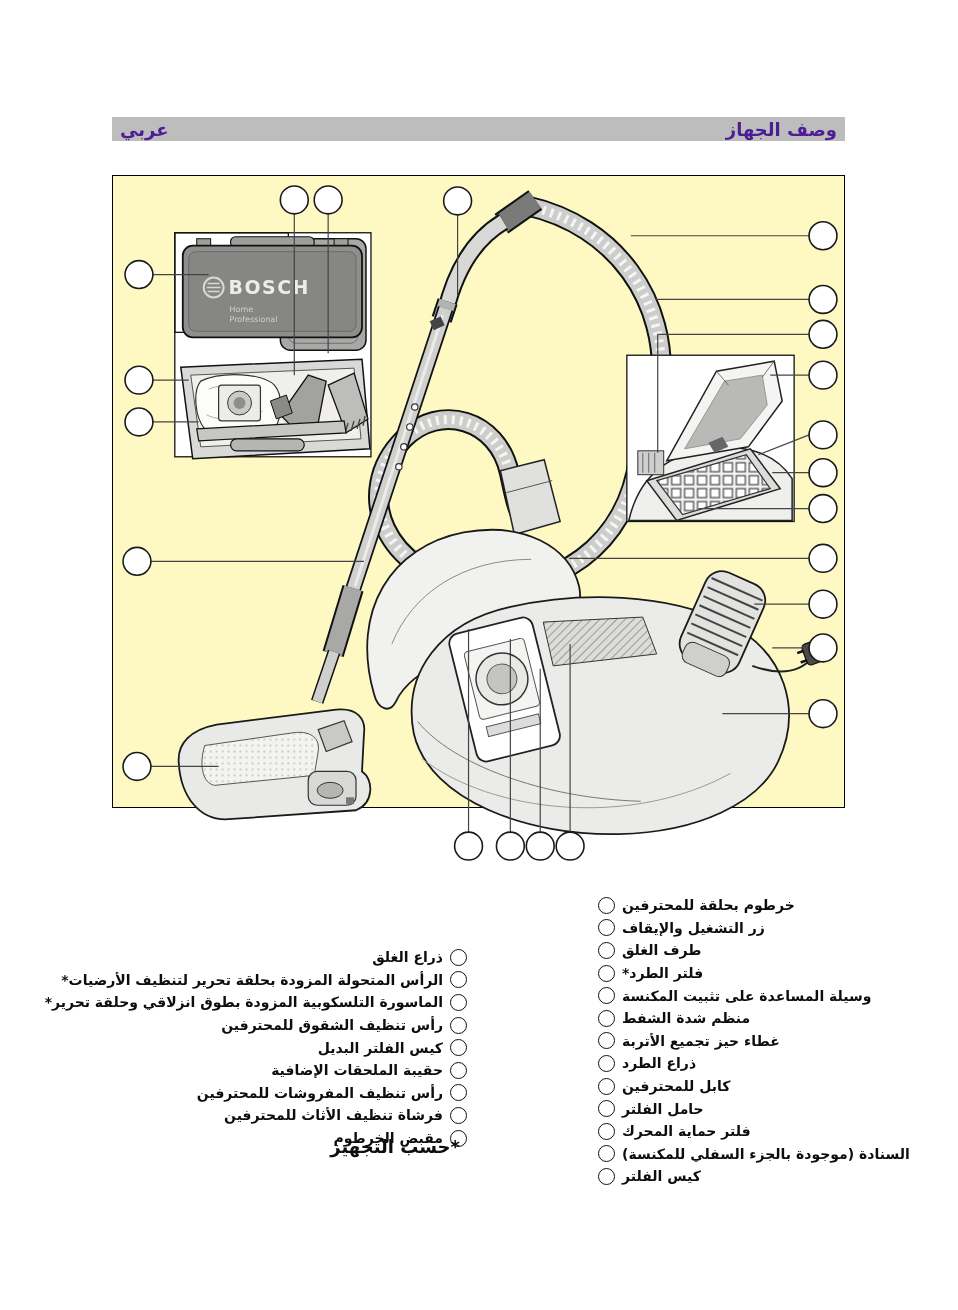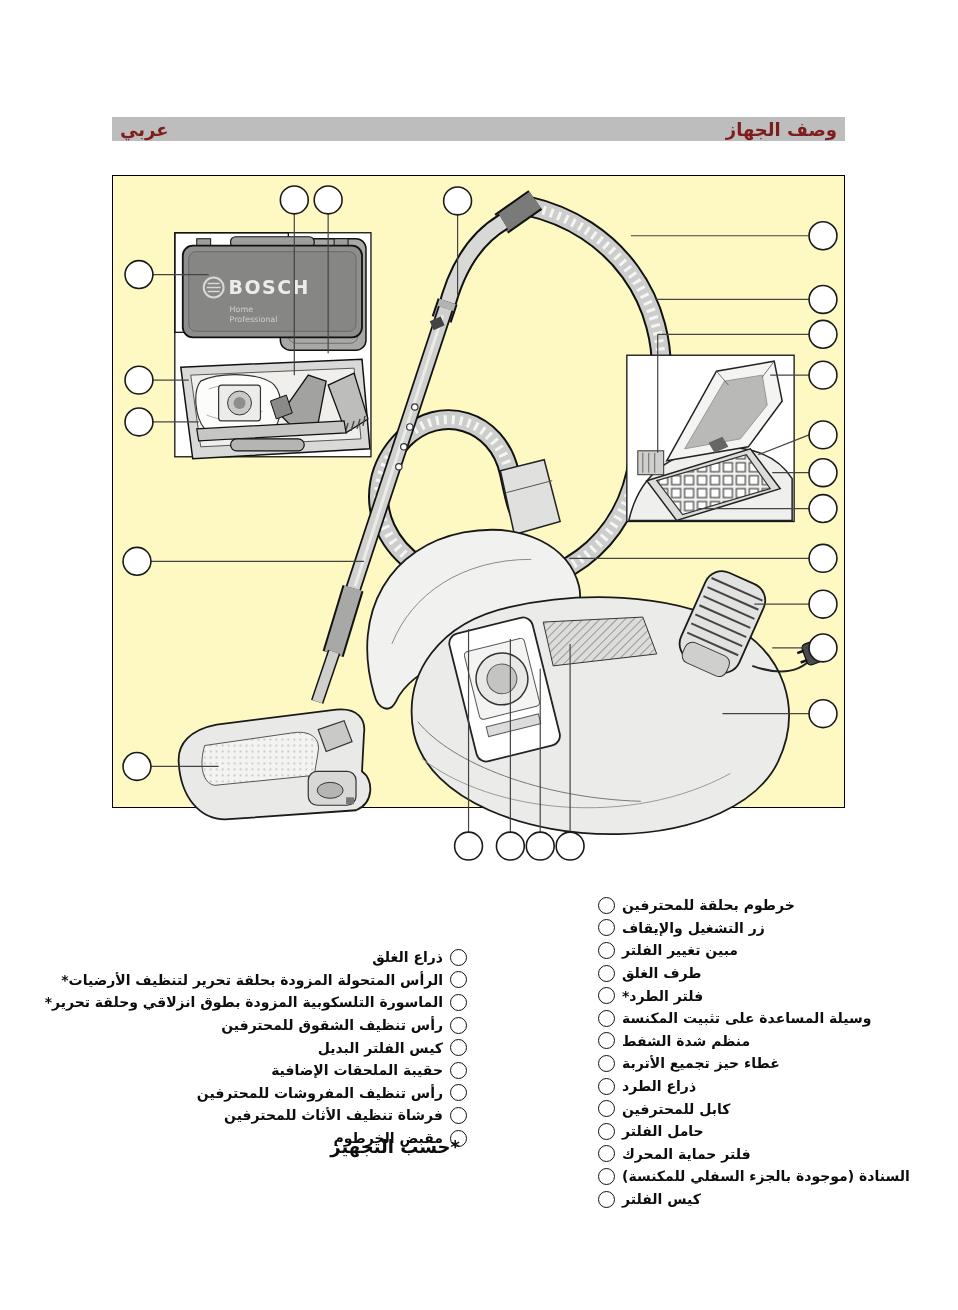--- a/index.html
+++ b/index.html
@@ -1,21 +1,21 @@
 <!DOCTYPE html>
 <html lang="ar"><head>
 <meta charset="utf-8">
 <style>
   html,body{margin:0;padding:0;background:#fff;}
   .page{position:relative;width:958px;height:1310px;background:#ffffff;
         font-family:"DejaVu Sans",sans-serif;overflow:hidden;}
   .header-bar{position:absolute;left:112px;top:117px;width:733px;height:24px;
         background:#bdbdbd;display:flex;justify-content:space-between;align-items:center;
         padding:0 8px;box-sizing:border-box;}
-  .header-bar .h-txt{font-size:18px;font-weight:bold;color:#7f1d1d;white-space:nowrap;}
+  .header-bar .h-txt{font-size:18px;font-weight:bold;color:#4c1d95;white-space:nowrap;}
   .diagram{position:absolute;left:112px;top:175px;width:733px;height:633px;
         border:1.5px solid #000;box-sizing:border-box;background:#fef9c3;}
   .diagram svg{display:block;}
   .plist{position:absolute;}
   .plist .row{display:flex;align-items:center;gap:7px;height:22.6px;}
   .list-left{top:946px;right:491px;width:400px;}
   .list-left .row{justify-content:flex-end;}
   .list-right{top:894px;left:598px;width:340px;}
   .bullet{width:15px;height:15px;border:1.6px solid #111;border-radius:50%;
         background:#fff;flex:0 0 auto;}
@@ -260,24 +260,20 @@
     <div class="row">
         <span class="bullet"></span>
         <span class="lbl">خرطوم بحلقة للمحترفين</span>
       </div>
     <div class="row">
         <span class="bullet"></span>
         <span class="lbl">زر التشغيل والإيقاف</span>
       </div>
     <div class="row">
         <span class="bullet"></span>
-        <span class="lbl">مبين تغيير الفلتر</span>
-      </div>
-    <div class="row">
-        <span class="bullet"></span>
         <span class="lbl">طرف الغلق</span>
       </div>
     <div class="row">
         <span class="bullet"></span>
         <span class="lbl">فلتر الطرد*</span>
       </div>
     <div class="row">
         <span class="bullet"></span>
         <span class="lbl">وسيلة المساعدة على تثبيت المكنسة</span>
       </div>

